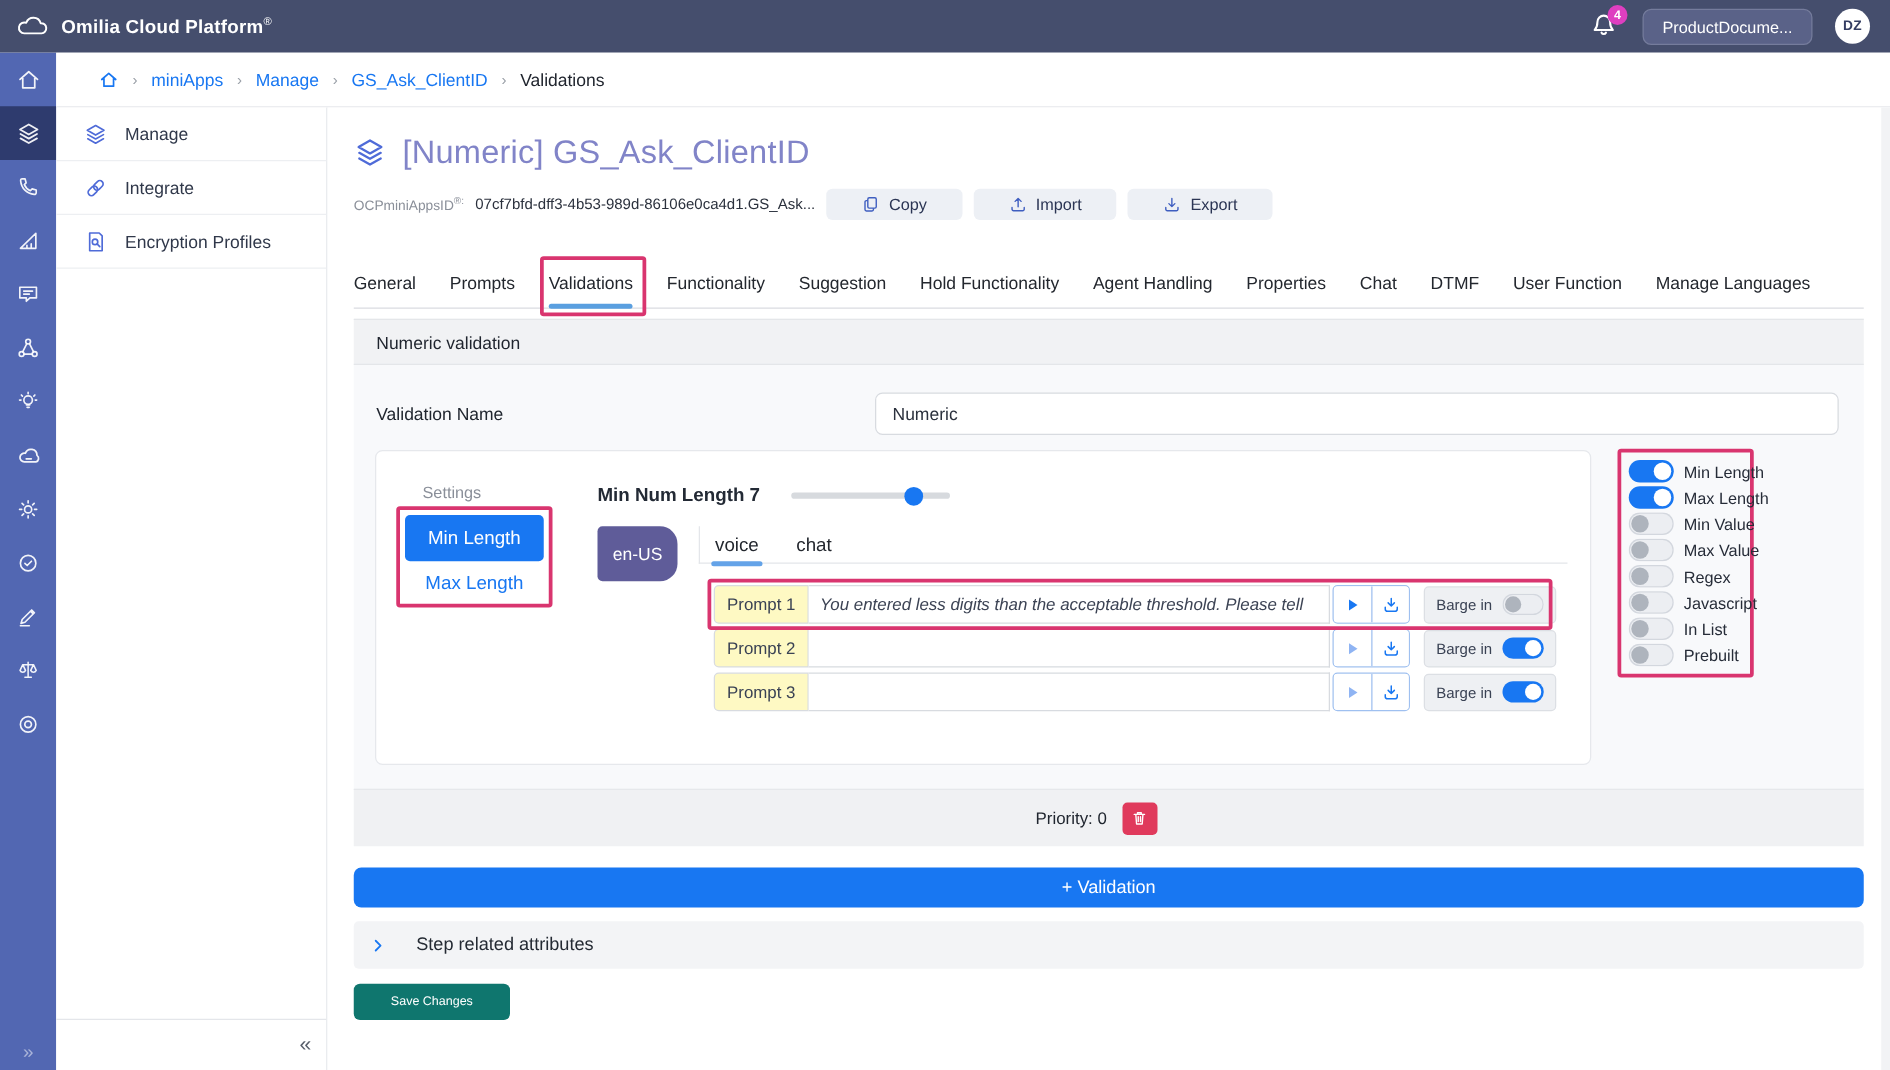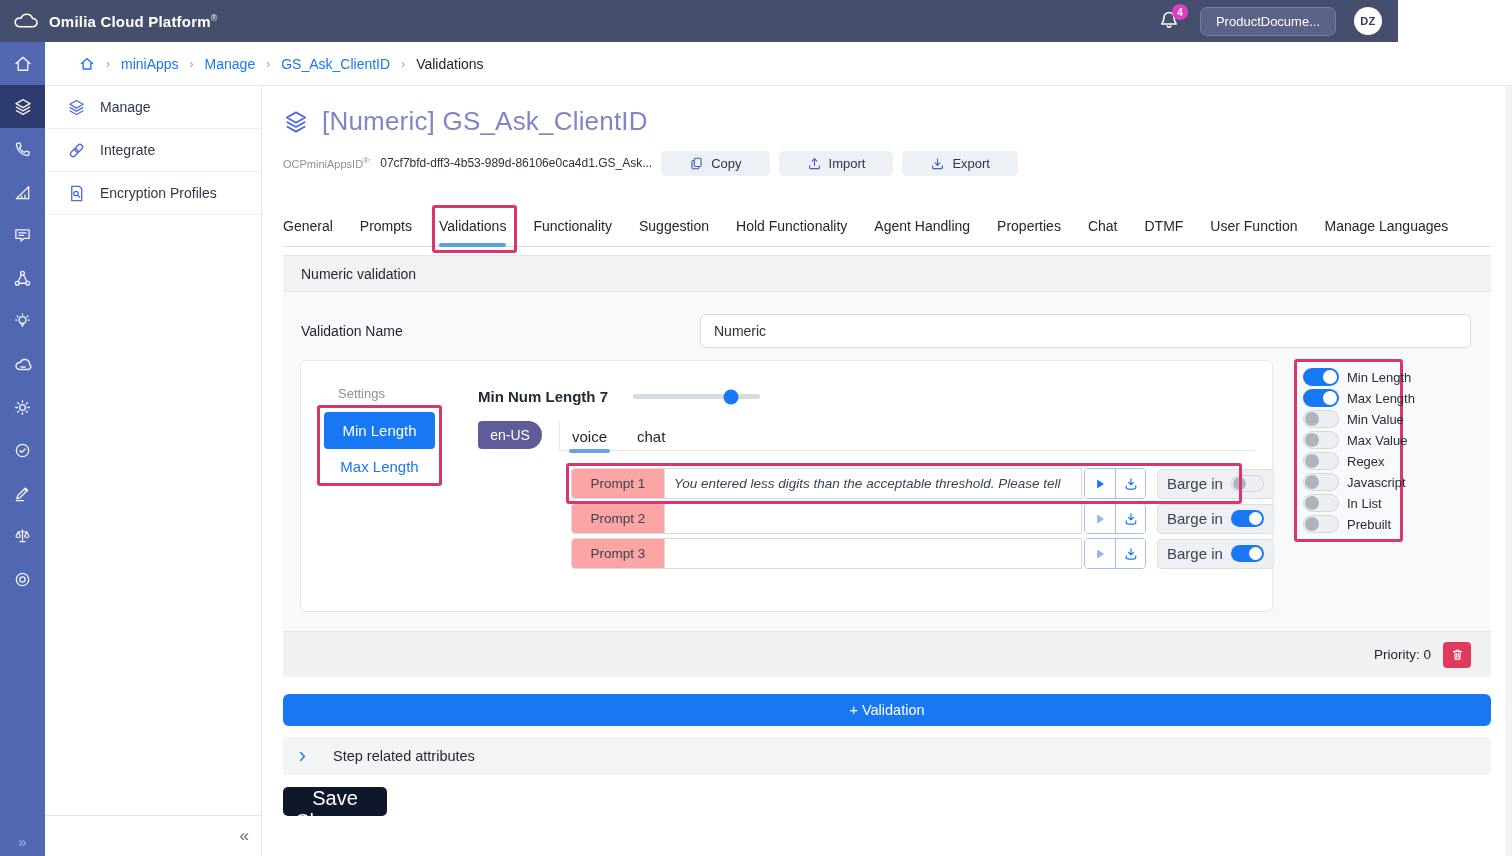--- a/index.html
+++ b/index.html
@@ -1,21 +1,21 @@
 <!DOCTYPE html>
 <html><head>
 <meta charset="utf-8">
 <style>
   * { margin:0; padding:0; box-sizing:border-box; }
   html,body { width:1512px; height:856px; font-family:"Liberation Sans", sans-serif; background:#fff; }
   #screen { position:relative; width:1512px; height:856px; overflow:hidden; background:#fff; }
   svg { display:block; }
 
   
-  #topbar { position:absolute; left:0; top:0; width:1398px; height:42px; background:#454e6d; display:flex; align-items:center; padding:0 16px 0 12px; z-index:50; }
+  #topbar { position:absolute; left:0; top:0; width:1512px; height:42px; background:#454e6d; display:flex; align-items:center; padding:0 16px 0 12px; z-index:50; }
   .brand { display:flex; align-items:center; gap:9px; color:#fff; }
   .brand-name { font-size:15px; font-weight:700; letter-spacing:.2px; }
   .brand-name sup { font-size:9px; font-weight:400; }
   .topbar-right { margin-left:auto; display:flex; align-items:center; gap:18px; }
   .bell-wrap { position:relative; width:24px; height:26px; cursor:pointer; }
   .badge { position:absolute; top:-4px; right:-6px; min-width:16px; height:16px; border-radius:8px; background:#de3fc0; color:#fff; font-size:10px; font-weight:700; display:flex; align-items:center; justify-content:center; padding:0 4px; }
   .profile-btn { background:#5a6288; border:1px solid #757c9c; border-radius:7px; color:#fff; font-size:13px; padding:6px 15px; font-family:inherit; cursor:pointer; }
   .avatar { width:28px; height:28px; border-radius:50%; background:#fff; color:#353e63; font-size:11px; font-weight:700; display:flex; align-items:center; justify-content:center; letter-spacing:.3px; cursor:pointer; }
 
   
@@ -69,62 +69,62 @@
   .settings-label { position:absolute; left:37px; top:25px; font-size:13px; color:#8a8f99; }
   .settings-box { position:absolute; left:16px; top:44px; width:125px; height:81px; border:3px solid #d9356f; border-radius:3px; padding:4px; }
   .btn-min { width:100%; height:37px; background:#1877f2; color:#fff; border:none; border-radius:4px; font-size:15px; font-family:inherit; cursor:pointer; }
   .link-max { margin-top:9px; text-align:center; font-size:15px; color:#1877f2; cursor:pointer; }
 
   .slider-row { position:absolute; left:177px; top:27px; display:flex; align-items:center; gap:9px; }
   .slider-label { font-size:15px; font-weight:700; color:#232a35; }
   .slider { position:relative; width:127px; height:5px; background:#d7dade; border-radius:3px; margin-left:16px; cursor:pointer; }
   .slider-knob { position:absolute; left:77%; top:50%; transform:translate(-50%,-50%); width:15px; height:15px; border-radius:50%; background:#1877f2; cursor:pointer; }
 
-  .lang-pill { position:absolute; left:177px; top:60px; width:64px; height:28px; background:#5f5c99; color:#fff; font-size:14px; display:flex; align-items:center; justify-content:center; border-radius:4px 14px 14px 4px; cursor:pointer; }
+  .lang-pill { position:absolute; left:177px; top:60px; width:64px; height:44px; background:#5f5c99; color:#fff; font-size:14px; display:flex; align-items:center; justify-content:center; border-radius:4px 14px 14px 4px; cursor:pointer; }
   .channel-strip { position:absolute; left:258px; top:60px; width:695px; height:30px; border-left:1px solid #e4e6ea; border-bottom:1px solid #e4e6ea; display:flex; align-items:flex-start; gap:30px; padding-left:12px; }
   .channel-tab { position:relative; height:30px; display:flex; align-items:center; font-size:15px; color:#23272e; cursor:pointer; }
   .channel-tab.active::after { content:""; position:absolute; left:-3px; right:-3px; bottom:-2px; height:4px; background:#64a3e8; border-radius:2px; }
 
   .prompts { position:absolute; left:270px; top:107px; width:662px; }
   .prompt-row { display:flex; align-items:center; height:31px; margin-bottom:4px; }
-  .prompt-label { width:94px; height:31px; background:#fca5a5; border:1px solid #d8dbe0; border-radius:4px 0 0 4px; display:flex; align-items:center; justify-content:center; font-size:13.5px; color:#3a4254; flex:none; }
+  .prompt-label { width:76px; height:31px; background:#fef9c3; border:1px solid #d8dbe0; border-radius:4px 0 0 4px; display:flex; align-items:center; justify-content:center; font-size:13.5px; color:#3a4254; flex:none; }
   .prompt-input { width:417px; height:31px; border:1px solid #d8dbe0; border-left:none; background:#fff; font-size:13.5px; color:#3c4354; padding:0 9px; font-family:inherit; flex:none;font-style:italic; }
   .media-group { display:flex; flex:none; border:1px solid #9fc0f0; border-radius:4px; overflow:hidden; margin-left:2px; }
   .media-btn { width:30px; height:29px; background:#fff; border:none; display:flex; align-items:center; justify-content:center; cursor:pointer; }
   .media-btn + .media-btn { border-left:1px solid #9fc0f0; }
   .play-ic { color:#8fb4f3; }
   .play-ic.active { color:#1877f2; }
   .dl-ic { color:#1877f2; }
-  .barge-chip { margin-left:11px; flex:none; height:30px; background:#eef0f3; border:1px solid #dcdfe4; border-radius:4px; display:flex; align-items:center; gap:8px; padding:0 9px; font-size:15px; color:#3a4254; }
+  .barge-chip { margin-left:11px; flex:none; height:30px; background:#eef0f3; border:1px solid #dcdfe4; border-radius:4px; display:flex; align-items:center; gap:8px; padding:0 9px; font-size:12px; color:#3a4254; }
 
   
   .toggle { position:relative; width:36px; height:18px; border-radius:9px; background:#eceef2; box-shadow:inset 0 0 0 1px #d3d7de; cursor:pointer; flex:none; }
   .toggle::after { content:""; position:absolute; top:2px; left:2px; width:14px; height:14px; border-radius:50%; background:#aeb4bd; transition:none; }
   .toggle.on { background:#1877f2; box-shadow:none; }
   .toggle.on::after { left:20px; background:#fff; }
   .toggle.sm { width:33px; height:17px; }
   .toggle.sm::after { width:13px; height:13px; }
   .toggle.sm.on::after { left:18px; }
 
   .rules-panel { position:absolute; left:1011px; top:67px; width:109px; border:3px solid #d9356f; border-radius:3px; background:#f8f9fb; padding:6px 6px 6px 6px; display:flex; flex-direction:column; gap:3px; }
   .rule-row { display:flex; align-items:center; gap:8px; height:18px; }
   .rule-label { font-size:13px; color:#262c38; white-space:nowrap; }
 
   
-  .priority-bar { position:absolute; left:21px; top:545px; width:1208px; height:46px; background:#f0f1f3; border-top:1px solid #e6e8eb; display:flex; align-items:center; justify-content:flex-end; gap:12px; padding-right:20px; }
+  .priority-bar { position:absolute; left:21px; top:545px; width:1208px; height:46px; background:#f0f1f3; border-top:1px solid #e6e8eb; display:flex; align-items:center; justify-content:center; gap:12px; padding-right:20px; }
   .priority-text { font-size:13.5px; color:#20262f; }
   .trash-btn { width:28px; height:26px; background:#e03a5c; border:none; border-radius:4px; display:flex; align-items:center; justify-content:center; color:#fff; cursor:pointer; }
 
   .add-validation { position:absolute; left:21px; top:608px; width:1208px; height:32px; background:#1877f2; color:#fff; border:none; border-radius:6px; font-size:14.5px; font-weight:500; font-family:inherit; cursor:pointer; }
 
   .step-bar { position:absolute; left:21px; top:651px; width:1208px; height:38px; background:#f3f4f6; border-radius:4px; display:flex; align-items:center; gap:24px; padding-left:13px; cursor:pointer; }
   .step-chevron { color:#1877f2; display:flex; }
   .step-label { font-size:14.5px; font-weight:500; color:#242a33; }
 
-  .save-btn { position:absolute; left:21px; top:701px; width:104px; height:29px; background:#0f172a; color:#fff; border:none; border-radius:5px; font-size:20px; font-family:inherit; cursor:pointer; }
+  .save-btn { position:absolute; left:21px; top:701px; width:125px; height:29px; background:#0f766e; color:#fff; border:none; border-radius:5px; font-size:10px; font-family:inherit; cursor:pointer; }
 
   
   .anno { position:absolute; border:3px solid #d9356f; border-radius:3px; pointer-events:none; z-index:20; }
   .anno-tab { left:170px; top:119px; width:85px; height:48px; }
   .anno-prompt { left:265px; top:102px; width:676px; height:41px; }
 </style>
 </head>
 <body>
 
 <div id="screen">

